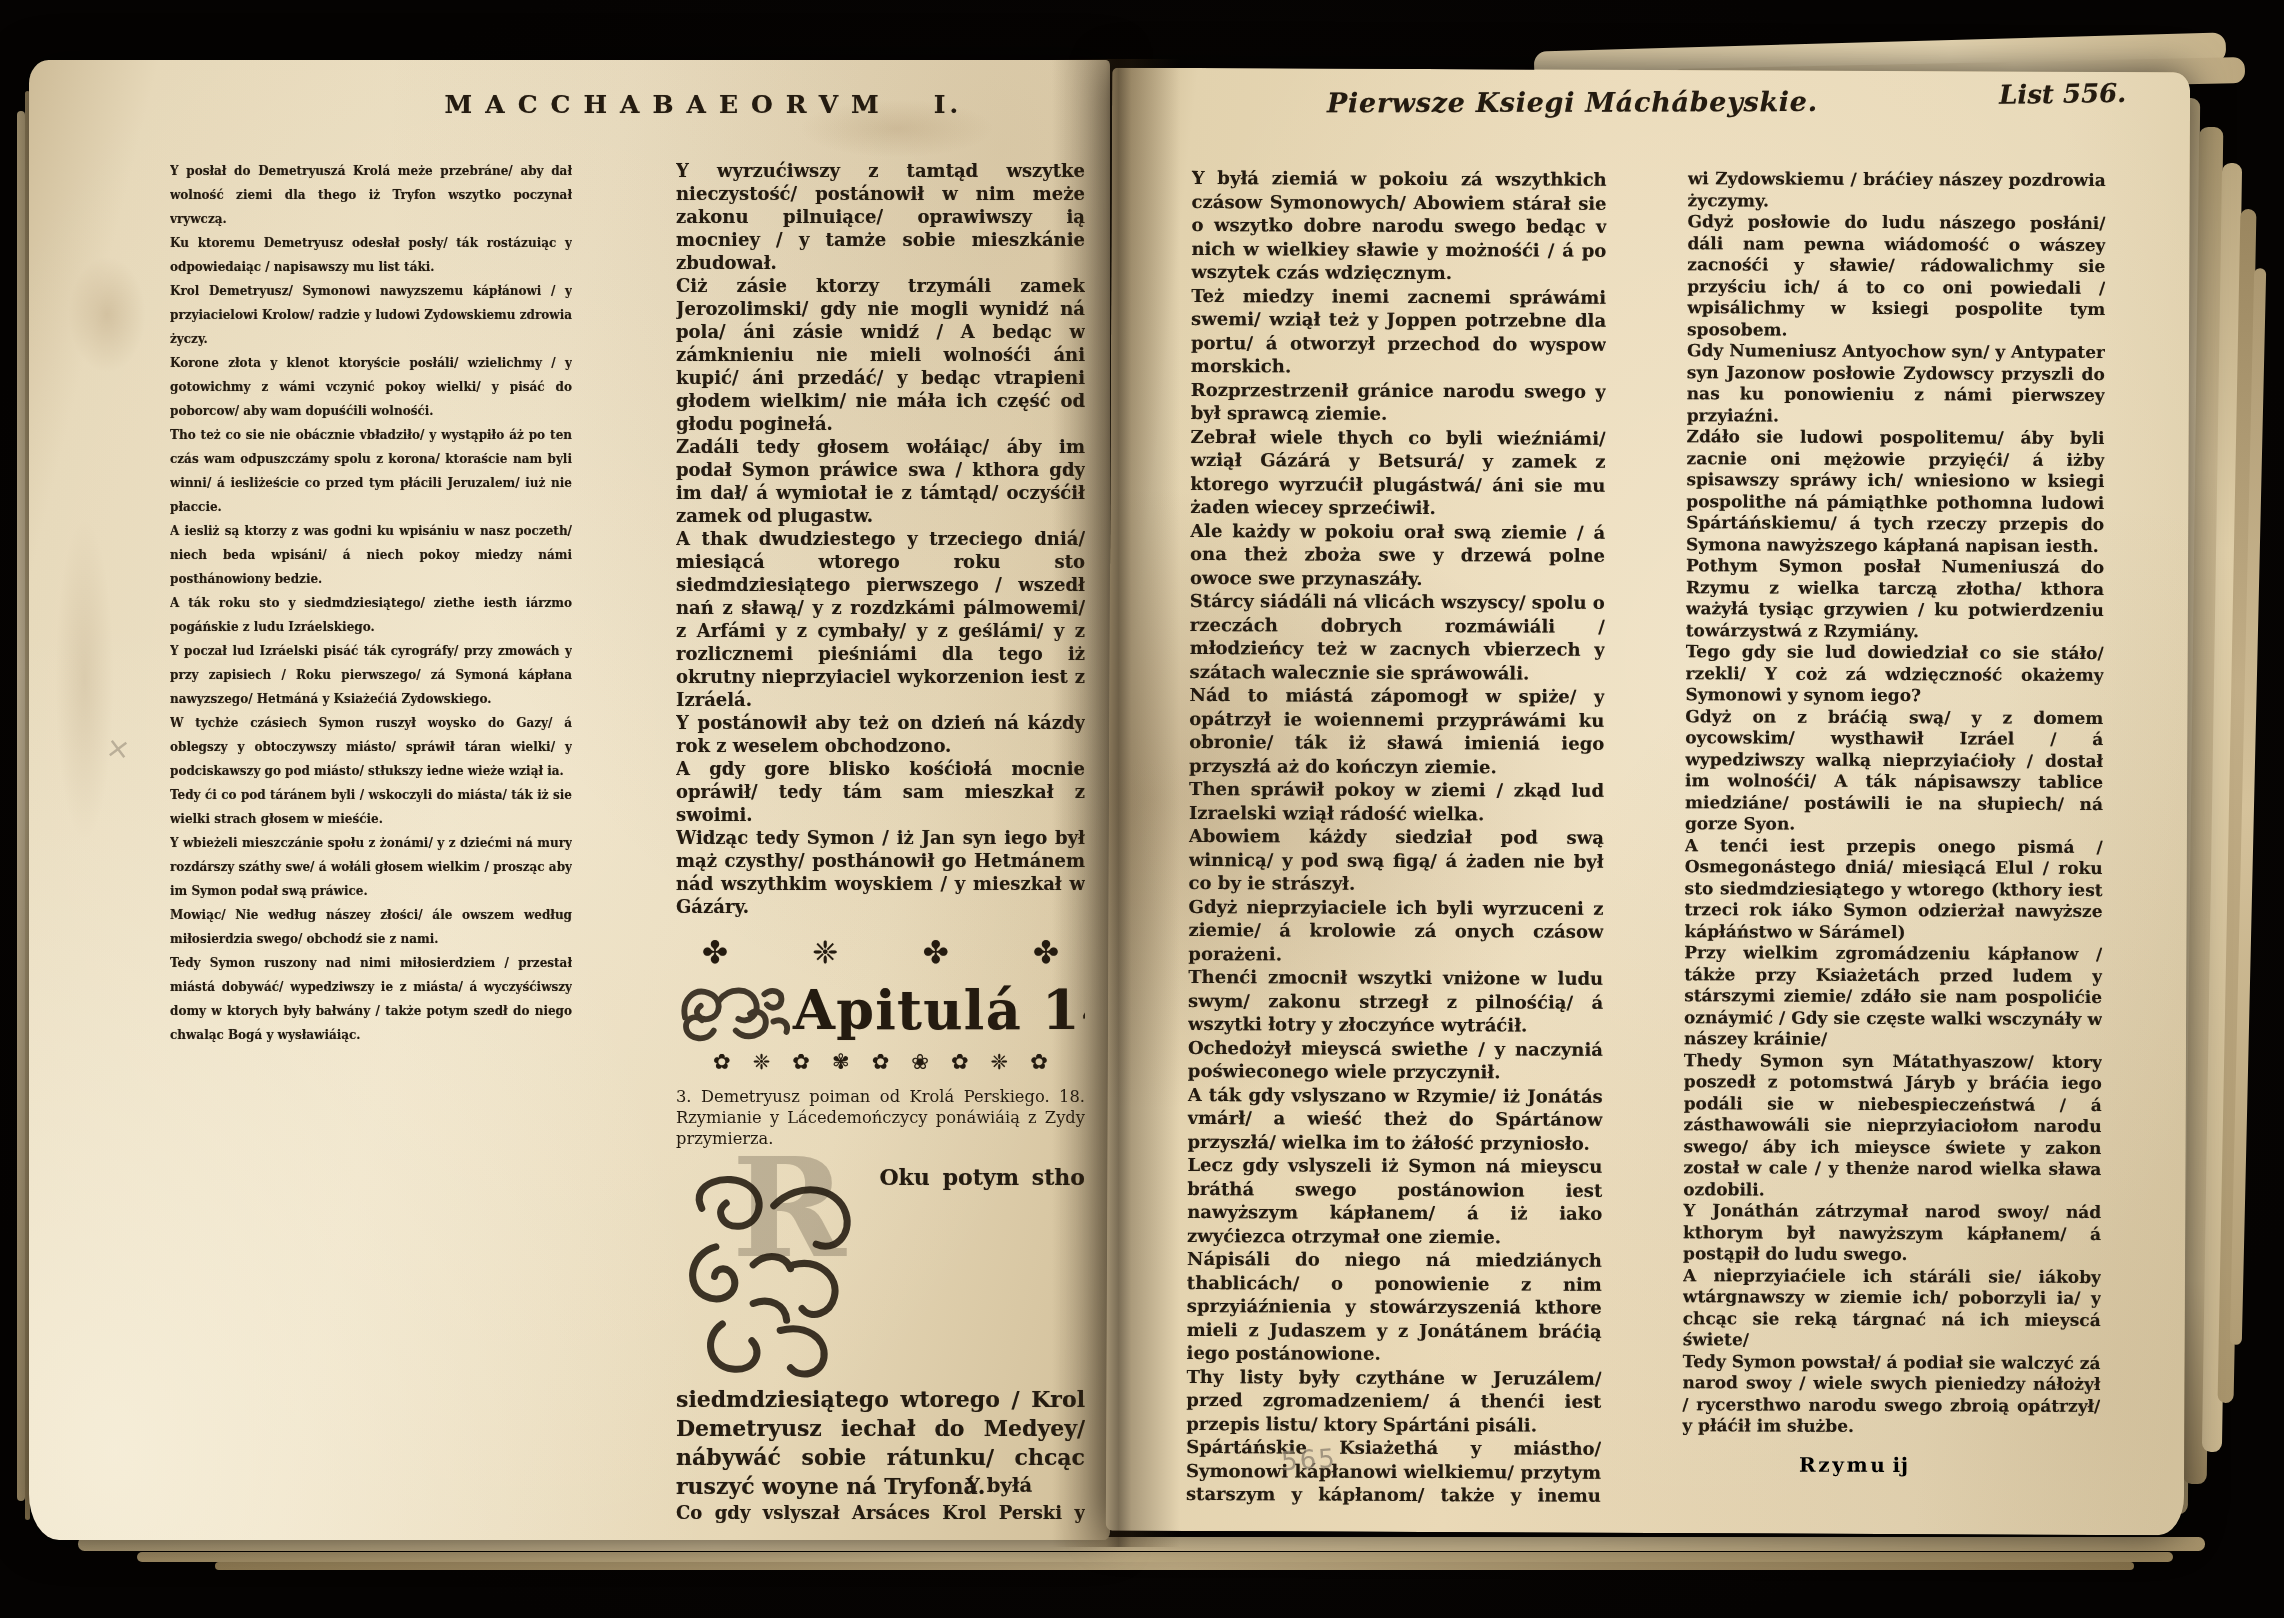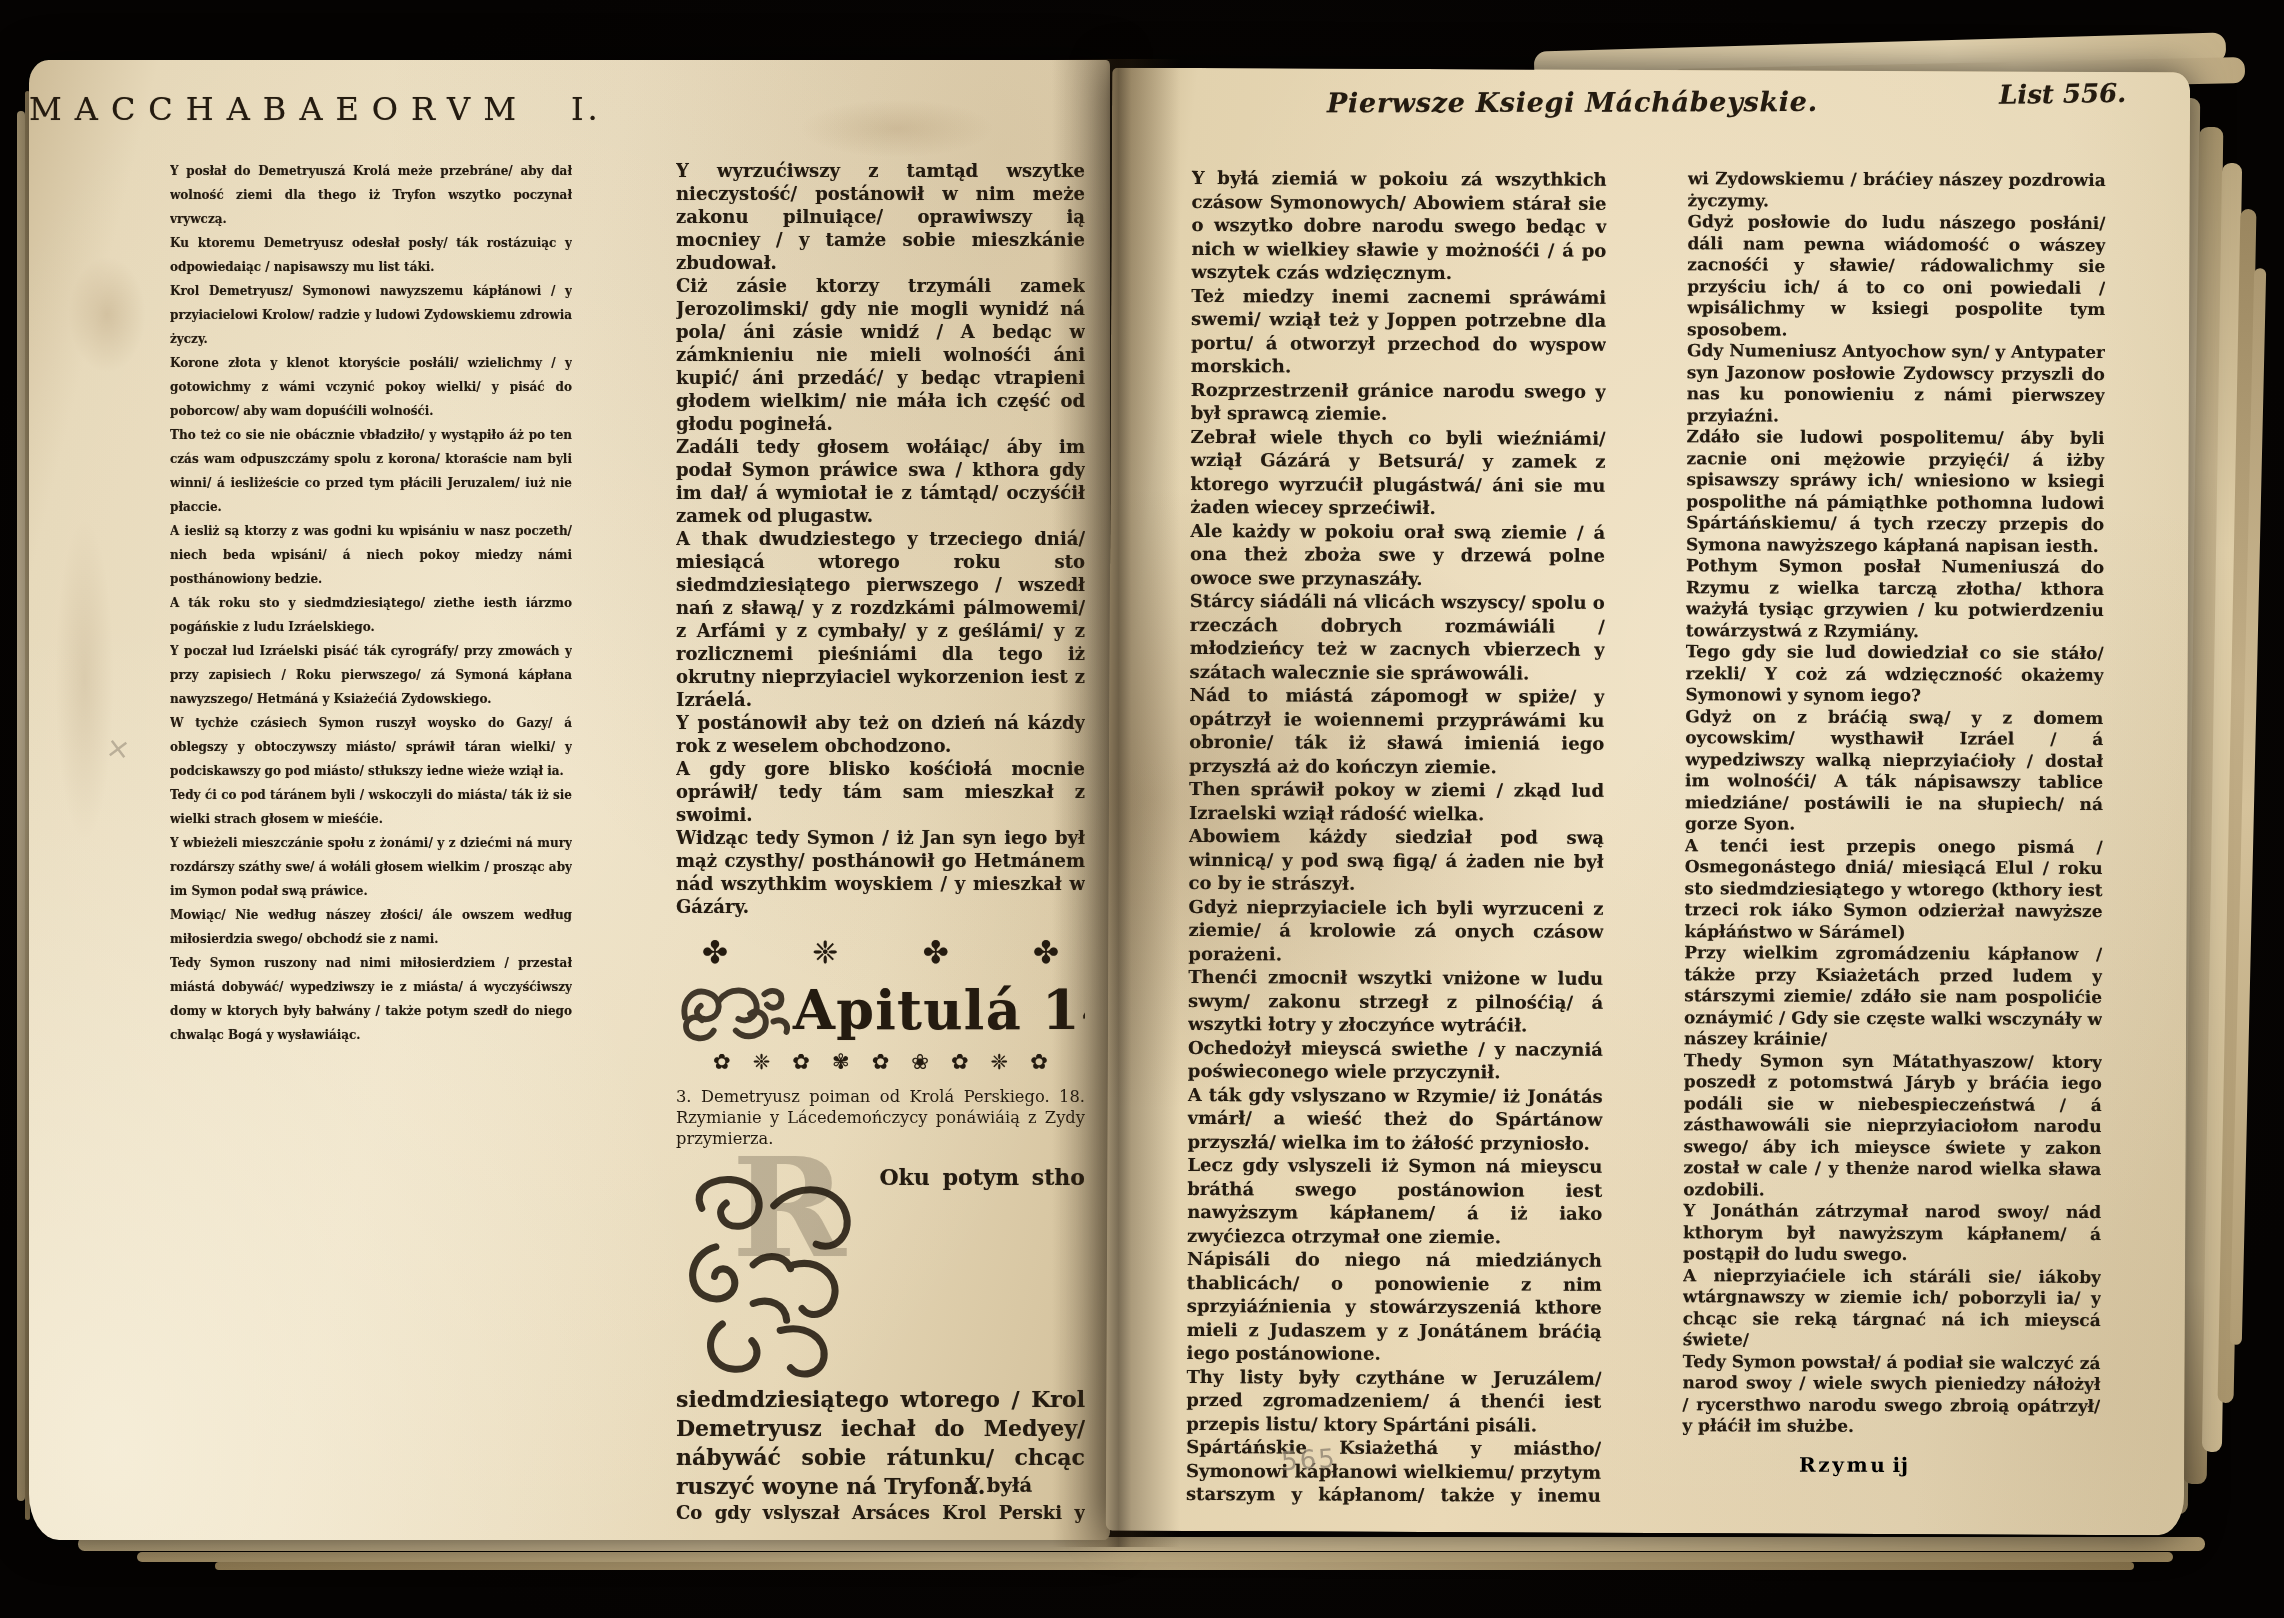--- a/index.html
+++ b/index.html
@@ -32,22 +32,22 @@
   #page-right{left:1109px;top:70px;width:1078px;height:1463px;
     border-radius:5.2px 17px 26px 6.5px / 6.5px 19.6px 39px 7.8px;
     background:
       radial-gradient(ellipse at 92% 90%, rgba(124,94,52,.12), transparent 48%),
       radial-gradient(ellipse at 55% 40%, rgba(255,251,238,.30), transparent 70%),
       radial-gradient(ellipse at 4% 50%, rgba(100,72,38,.25), transparent 30%),
       linear-gradient(96deg,#c3af87 0%,#e2d2ae 7%,#ead9b7 40%,#e8d9b8 78%,#dccca8 98%);
     transform:rotate(.25deg);}
   #gutter{position:absolute;left:1052px;top:59px;width:128px;height:1488px;pointer-events:none;
     background:linear-gradient(90deg, rgba(60,44,22,0) 0%, rgba(60,44,22,.38) 42%, rgba(36,25,11,.55) 52%, rgba(60,44,22,.34) 62%, rgba(60,44,22,0) 100%);}
-  .hdr-left{position:absolute;top:30px;left:0;width:933px;text-align:left;font-size:32px;
-    letter-spacing:13px;color:#241b10;font-weight:400;text-shadow:0 0 0.7px rgba(20,12,4,.5);}
+  .hdr-left{position:absolute;top:30px;left:0;width:933px;text-align:right;font-size:25px;
+    letter-spacing:13px;color:#241b10;font-weight:700;text-shadow:0 0 0.7px rgba(20,12,4,.5);}
   .hdr-left .bknum{margin-left:42px;letter-spacing:3.9px;}
   .hdr-right-title{position:absolute;top:17px;left:215px;font-size:27px;font-weight:bold;font-style:italic;
     color:#241b10;letter-spacing:0.7px;text-shadow:0 0 0.7px rgba(20,12,4,.45);transform:rotate(-.4deg);}
   .hdr-right-folio{position:absolute;top:6.5px;right:64px;font-size:26px;font-weight:bold;font-style:italic;
     color:#241b10;transform:rotate(-1.2deg);text-shadow:0 0 0.7px rgba(20,12,4,.45);}
   .col{position:absolute;overflow:hidden;text-align:justify;color:#241b10;
     text-shadow:0 0 0.7px rgba(25,15,5,.42);font-weight:bold;}
   .verse{position:relative;margin:0;}
   .vtext{display:block;}
   #l-col1{left:141px;top:99px;width:402px;height:1363px;font-size:12px;line-height:24px;}

